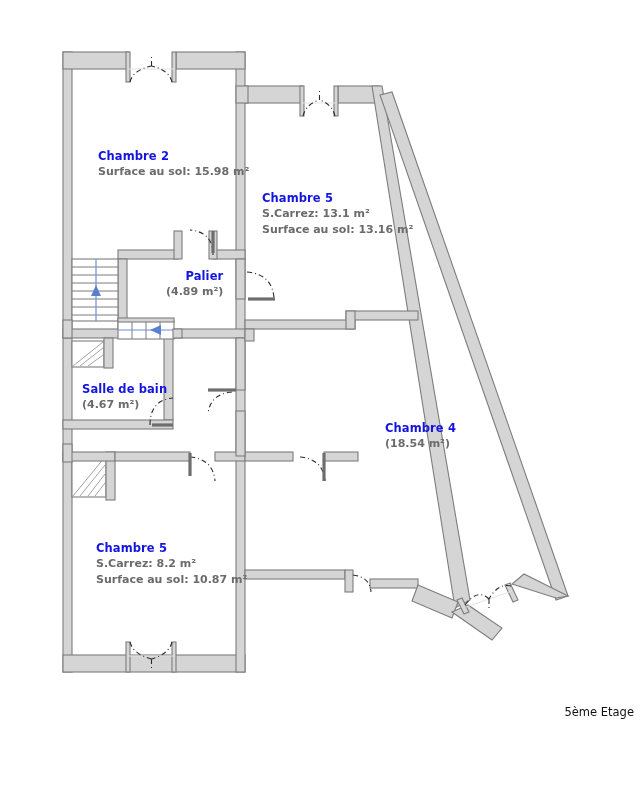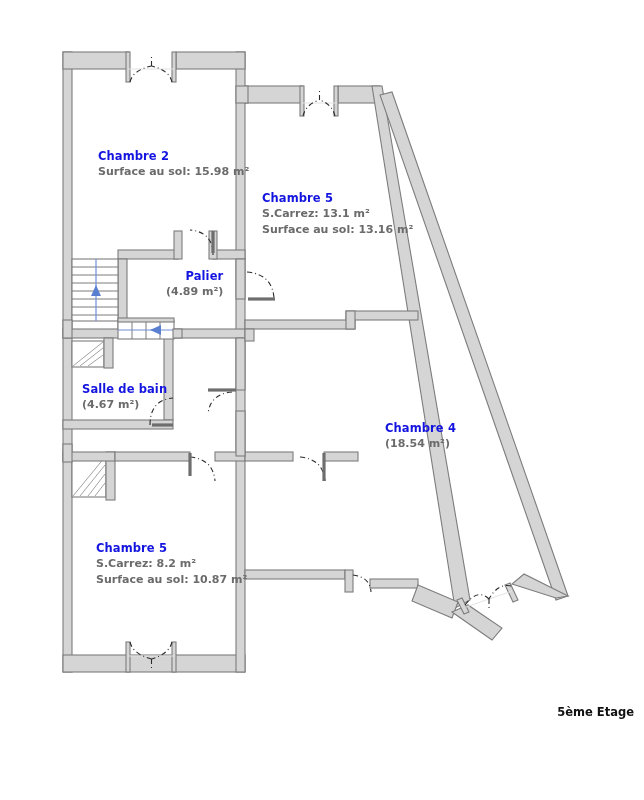--- a/index.html
+++ b/index.html
@@ -87,21 +87,21 @@
     color: #6b6b6b;
     font-weight: bold;
     font-size: 11px;
     line-height: 16px;
   }
   .floor-caption {
     position: absolute;
     right: 10px;
     bottom: 10px;
     color: #111111;
-    font-weight: bold;
+    font-weight: normal;
     font-size: 11.5px;
     white-space: nowrap;
     margin-top: 48px;
   }
 </style>
 </head>
 <body>
 
 <div id="floorplan-stage">
 

